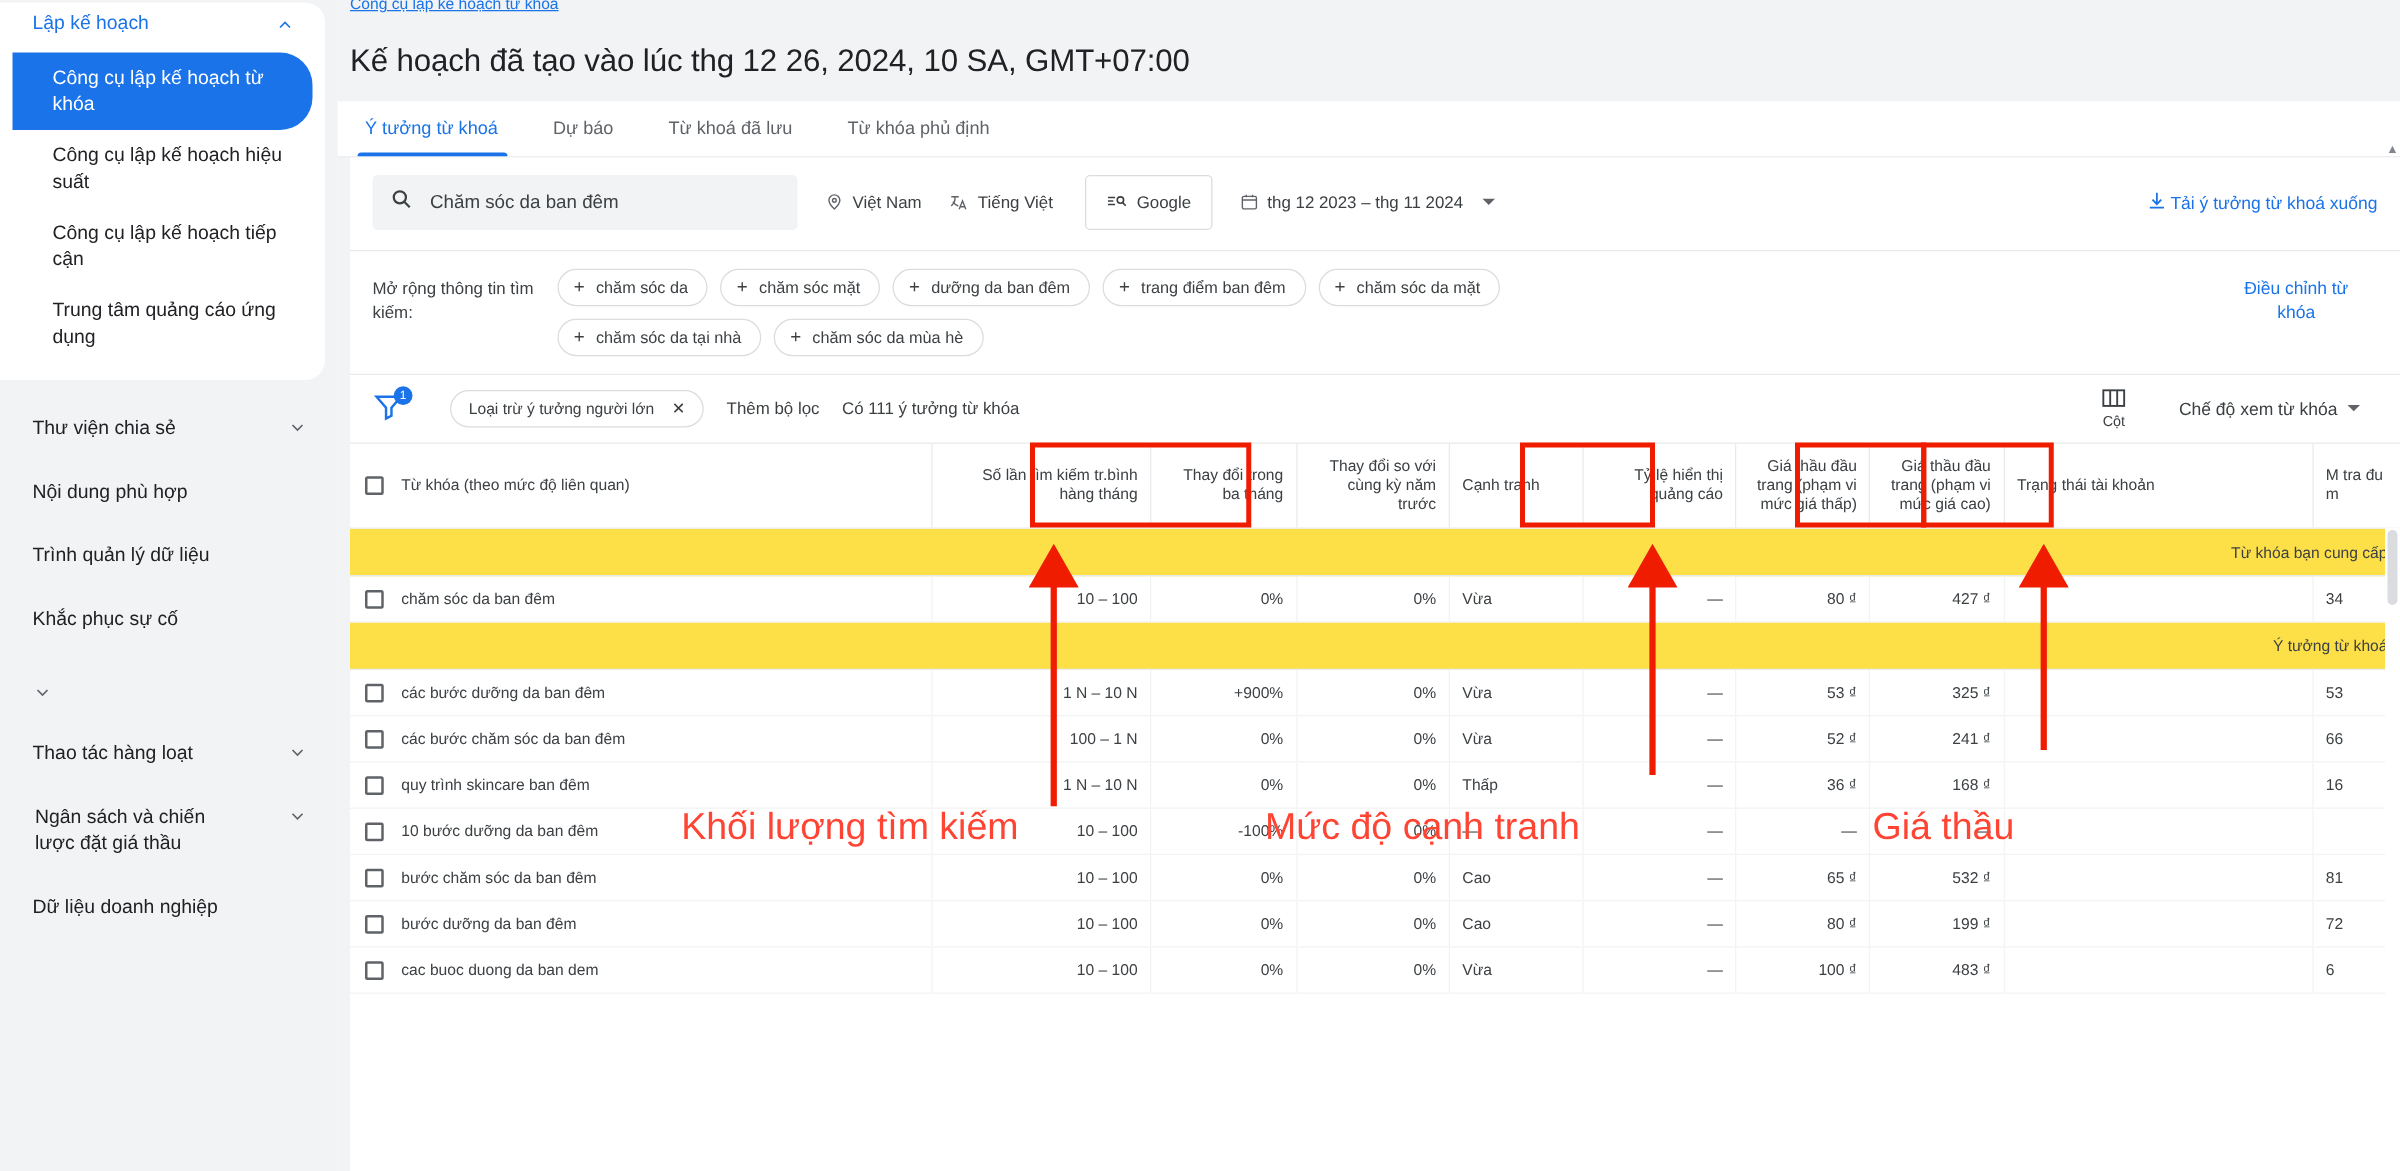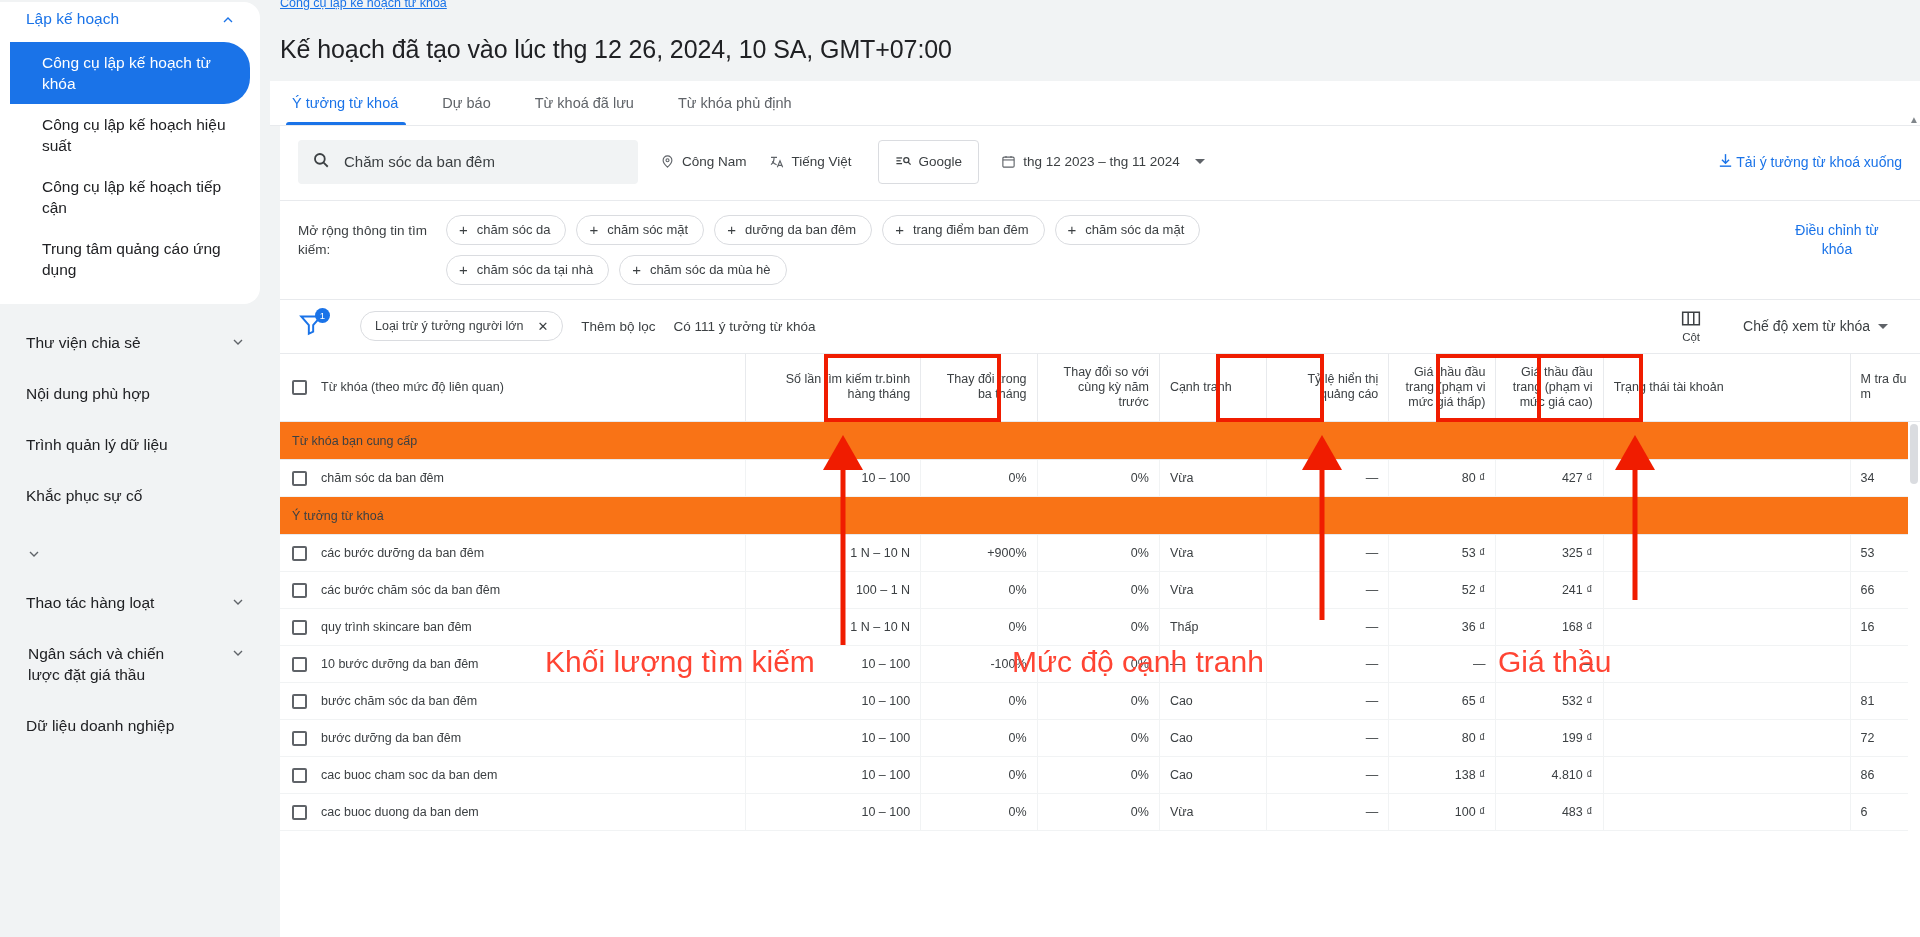--- a/index.html
+++ b/index.html
@@ -253,26 +253,26 @@
     border-left: 1px solid #f1f3f4;
     height: 37px;
     padding: 0 10px;
     color: #3c4043;
     text-align: right;
     vertical-align: middle;
   }
   .tbl td.kw { text-align: left; border-left: none; padding-left: 12px; }
   .tbl td.lt { text-align: left; }
   .grp td {
-    background: #f97316;
+    background: #fde047;
     color: #3c4043;
     height: 38px;
     border-left: none;
     border-bottom: 1px solid #e8eaed;
-    text-align: left;
+    text-align: right;
     padding-left: 12px;
   }
   .cb {
     width: 15px; height: 15px;
     border: 2px solid #5f6368;
     border-radius: 2px;
     display: inline-block;
     vertical-align: middle;
     margin-right: 14px;
   }
@@ -401,21 +401,21 @@
           <span class="q">Chăm sóc da ban đêm</span>
         </div>
 
         <div class="mini-ctl">
           <span class="ic">
             <svg width="15" height="15" viewBox="0 0 24 24" fill="none" stroke="#5f6368" stroke-width="1.8">
                 <path d="M12 21s7-6.2 7-11a7 7 0 1 0-14 0c0 4.8 7 11 7 11z"></path>
                 <circle cx="12" cy="10" r="2.4"></circle>
               </svg>
           </span>
-          <span>Công Nam</span>
+          <span>Việt Nam</span>
         </div>
 
         <div class="mini-ctl">
           <span class="ic">
             <svg width="16" height="16" viewBox="0 0 24 24" fill="none" stroke="#5f6368" stroke-width="1.7">
                 <path d="M3 5h9M7.5 5v2c0 4-2 7-4.5 9"></path>
                 <path d="M5 11c1.6 2.6 4 4.4 6.5 5.2"></path>
                 <path d="M12.5 20l4-10 4 10M14 17h5"></path>
               </svg>
           </span>
@@ -686,37 +686,20 @@
             <td>0%</td>
             <td>0%</td>
             <td class="lt">Cao</td>
             <td>—</td>
             <td>80 ₫</td>
             <td>199 ₫</td>
             <td class="lt"></td>
             <td class="lt">72</td>
           </tr>
 
-          <tr>
-            <td class="kw">
-                <span class="kwcell">
-                  <span class="cb"></span>
-                  <span>cac buoc cham soc da ban dem</span>
-                </span>
-              </td>
-            <td>10 – 100</td>
-            <td>0%</td>
-            <td>0%</td>
-            <td class="lt">Cao</td>
-            <td>—</td>
-            <td>138 ₫</td>
-            <td>4.810 ₫</td>
-            <td class="lt"></td>
-            <td class="lt">86</td>
-          </tr>
 
           <tr>
             <td class="kw">
                 <span class="kwcell">
                   <span class="cb"></span>
                   <span>cac buoc duong da ban dem</span>
                 </span>
               </td>
             <td>10 – 100</td>
             <td>0%</td>

